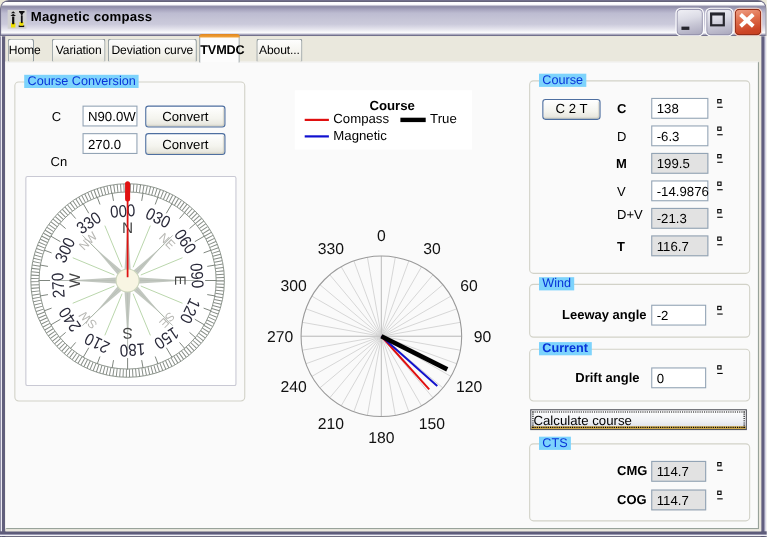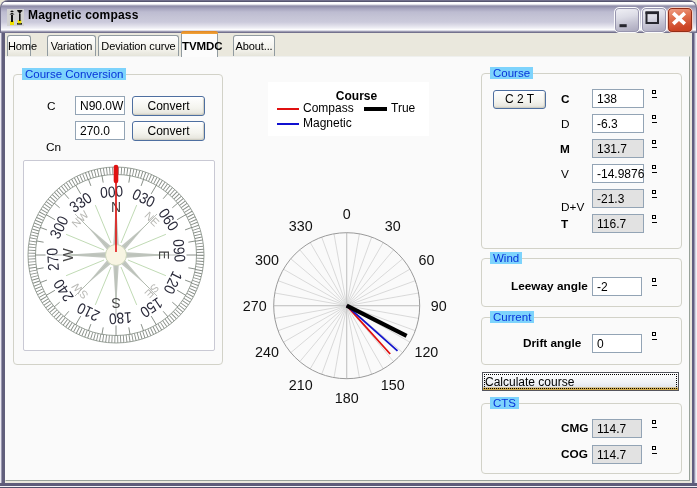--- a/index.html
+++ b/index.html
@@ -186,53 +186,53 @@
       <i></i>
       <u></u>
     </div>
  <div class="lab" style="left:561px;top:117px;">D</div>
  <div class="tb" style="left:592px;top:114px;width:52px;">-6.3</div>
  <div class="deg" style="left:651px;top:115px;">
       <i></i>
       <u></u>
     </div>
  <div class="lab b" style="left:560px;top:142px;">M</div>
- <div class="tb tbro" style="left:592px;top:139px;width:52px;">131.7</div>
+ <div class="tb tbro" style="left:592px;top:139px;width:52px;">199.5</div>
  <div class="deg" style="left:651px;top:140px;">
       <i></i>
       <u></u>
     </div>
  <div class="lab" style="left:561px;top:167px;">V</div>
  <div class="tb" style="left:592px;top:164px;width:52px;">-14.9876</div>
  <div class="deg" style="left:651px;top:165px;">
       <i></i>
       <u></u>
     </div>
- <div class="lab" style="left:561px;top:200px;text-align:center;">D+V</div>
+ <div class="lab" style="left:561px;top:188px;text-align:center;">D+V</div>
  <div class="tb tbro" style="left:592px;top:189px;width:52px;">-21.3</div>
  <div class="deg" style="left:651px;top:190px;">
       <i></i>
       <u></u>
     </div>
  <div class="lab b" style="left:561px;top:217px;">T</div>
  <div class="tb tbro" style="left:592px;top:214px;width:52px;">116.7</div>
  <div class="deg" style="left:651px;top:215px;">
       <i></i>
       <u></u>
     </div>
  <div class="grp" style="left:481px;top:258px;width:199px;height:47px;">
       <span class="grplab">Wind</span>
     </div>
  <div class="lab b" style="left:511px;top:279px;">Leeway angle</div>
  <div class="tb" style="left:592px;top:277px;width:50px;">-2</div>
  <div class="deg" style="left:651px;top:278px;">
       <i></i>
       <u></u>
     </div>
- <div class="grp" style="left:481px;top:317px;width:199px;height:46px;">
+ <div class="grp" style="left:481px;top:317px;width:199px;height:46px;font-weight:bold;">
       <span class="grplab">Current</span>
     </div>
  <div class="lab b" style="left:523px;top:336px;">Drift angle</div>
  <div class="tb" style="left:592px;top:334px;width:50px;">0</div>
  <div class="deg" style="left:651px;top:332px;">
       <i></i>
       <u></u>
     </div>
  <div style="position:absolute;left:482px;top:372px;width:197px;height:19px;border:1px solid #55565e;background:linear-gradient(#ffffff,#eef0f4 60%,#dde0ea 90%,#d6d9e4);box-sizing:border-box;box-shadow:inset 0 -2.5px 0 #cfa94a;">
    <div style="position:absolute;left:1px;top:1px;right:1px;bottom:1px;border:1px dotted #000;font-size:12px;line-height:15px;">Calculate course</div>

